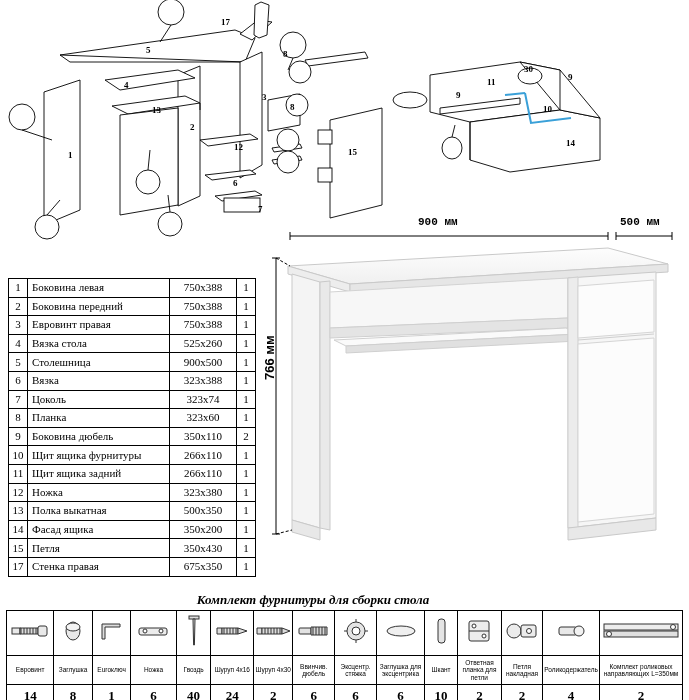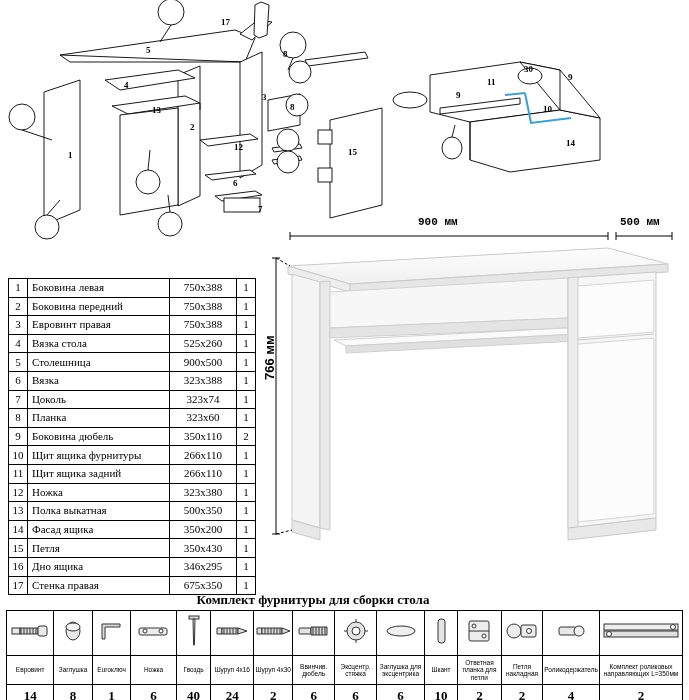--- a/index.html
+++ b/index.html
@@ -18,21 +18,21 @@
   }
   .parts-table td.num{width:14px;text-align:center;}
   .parts-table td.name{text-align:left;padding-left:4px;}
   .parts-table td.dim{width:62px;text-align:center;}
   .parts-table td.qty{width:14px;text-align:center;}
 
   .render{position:absolute;left:268px;top:228px;width:420px;height:340px;}
 
   .hw-title{
     position:absolute;left:0;top:592px;width:626px;text-align:center;
-    font-size:13px;font-weight:bold;
+    font-size:13px;font-weight:bold;font-style:italic;
   }
   .hw-table{
     position:absolute;left:6px;top:610px;width:677px;
     border-collapse:collapse;
   }
   .hw-table td{border:1px solid #000;text-align:center;vertical-align:middle;}
   .hw-table tr.icons td{height:42px;}
   .hw-table tr.labels td{
     height:26px;font-size:6.5px;line-height:7.5px;padding:1px;
     font-family:"Liberation Sans", sans-serif;
@@ -236,26 +236,20 @@
     <tr>
         <td class="num">14</td>
         <td class="name">Фасад ящика</td>
         <td class="dim">350x200</td>
         <td class="qty">1</td>
       </tr>
     <tr>
         <td class="num">15</td>
         <td class="name">Петля</td>
         <td class="dim">350x430</td>
-        <td class="qty">1</td>
-      </tr>
-    <tr>
-        <td class="num">16</td>
-        <td class="name">Дно ящика</td>
-        <td class="dim">346x295</td>
         <td class="qty">1</td>
       </tr>
     <tr>
         <td class="num">17</td>
         <td class="name">Стенка правая</td>
         <td class="dim">675x350</td>
         <td class="qty">1</td>
       </tr>
   </tbody>
 </table>

